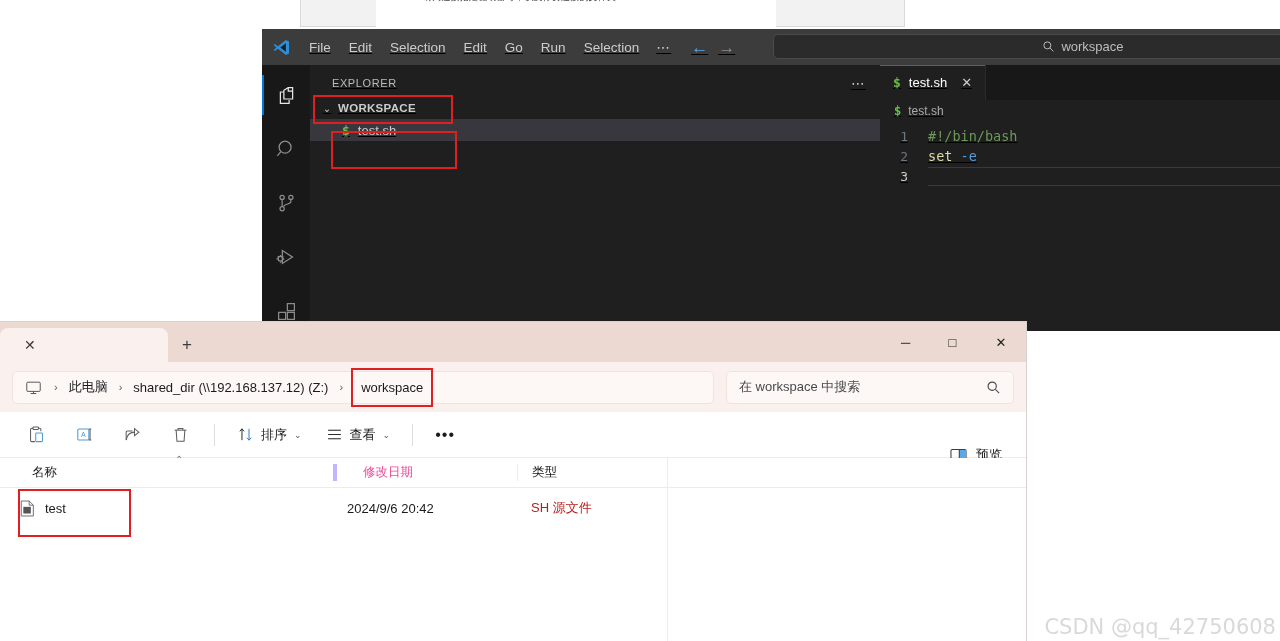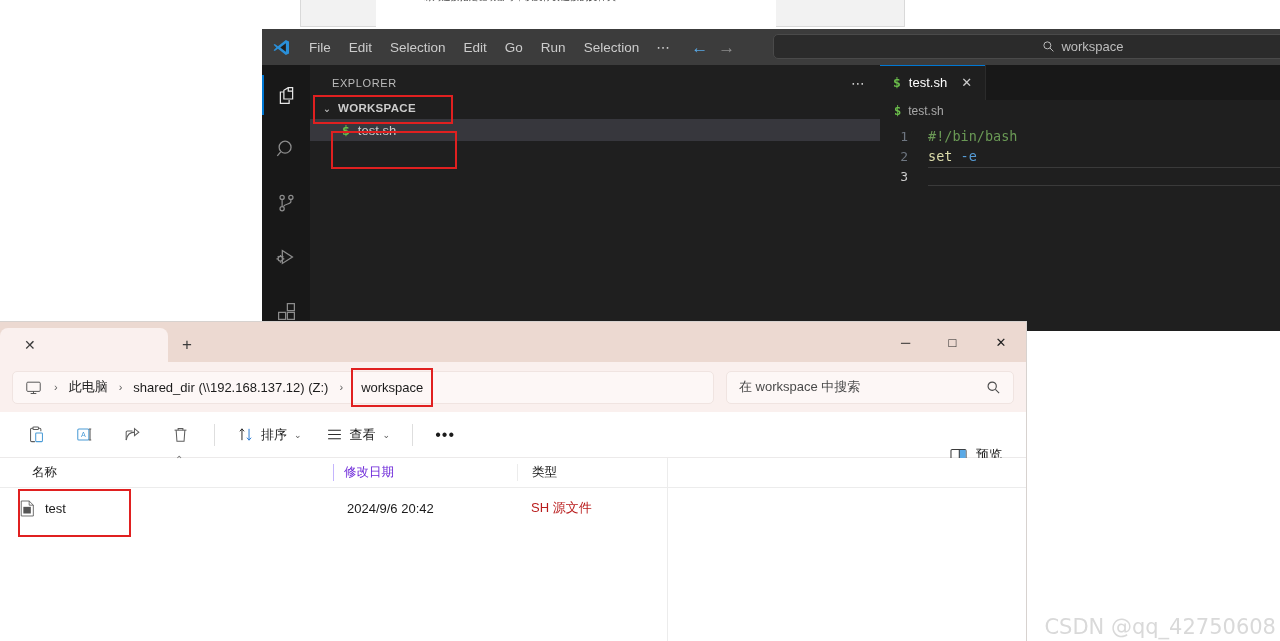--- a/index.html
+++ b/index.html
@@ -25,21 +25,21 @@
     position: absolute; left: 122px; top: 8px;
     font-size: 9px; color: #3a3a3a; letter-spacing: .2px;
     filter: blur(0.35px);
     white-space: nowrap;
     font-family: "DejaVu Sans", sans-serif;
   }
 
   
   .vscode {
     position: absolute; left: 262px; top: 29px; width: 1018px; height: 302px;
-    background: #1e1e1e; z-index: 5; overflow: hidden;
+    background: #1e1e1e; z-index: 5; overflow: hidden; text-decoration: underline;
   }
   .vsc-titlebar {
     position: relative; height: 36px; background: #3c3c3c;
     display: flex; align-items: center;
   }
   .vsc-logo { width: 38px; display: flex; align-items: center; justify-content: center; }
   .vsc-menu { display: flex; align-items: center; gap: 0px; }
   .vsc-menu-item {
     font-size: 13.5px; color: #cccccc; padding: 3px 9px; white-space: nowrap;
     cursor: default;
@@ -201,21 +201,21 @@
     margin-left: auto; display: flex; align-items: center; gap: 8px;
     font-size: 13px; color: #1b1b1b; padding-right: 12px; margin-top: 40px;
   }
 
   .ex-content { position: relative; height: 183px; background: #ffffff; }
   .ex-colheader {
     height: 30px; display: flex; align-items: center;
     border-bottom: 1px solid #ececec; position: relative;
   }
   .col-name { width: 333px; padding-left: 32px; font-size: 12.5px; color: #1b1b1b; position: relative; }
-  .col-date { width: 184px; padding-left: 10px; font-size: 12.5px; color: #6d28d9; border-left: 1px solid #c4b5fd; }
+  .col-date { width: 184px; padding-left: 26px; font-size: 12.5px; color: #ec4899; border-left: 4px solid #c4b5fd; }
   .col-type { width: 150px; padding-left: 14px; font-size: 12.5px; color: #1b1b1b; border-left: 1px solid #ececec; }
   .sort-caret {
     position: absolute; left: 175px; top: -10px; font-size: 10px; color: #7a7a7a;
   }
   .ex-row { height: 40px; display: flex; align-items: center; }
   .cell-name { width: 333px; padding-left: 20px; display: flex; align-items: center; gap: 10px; }
   .cell-name-text { font-size: 13px; color: #1b1b1b; }
   .cell-date { width: 184px; padding-left: 14px; font-size: 13px; color: #1b1b1b; }
   .cell-type { width: 150px; padding-left: 14px; font-size: 13px; color: #b91c1c; }
   .name-highlight {

